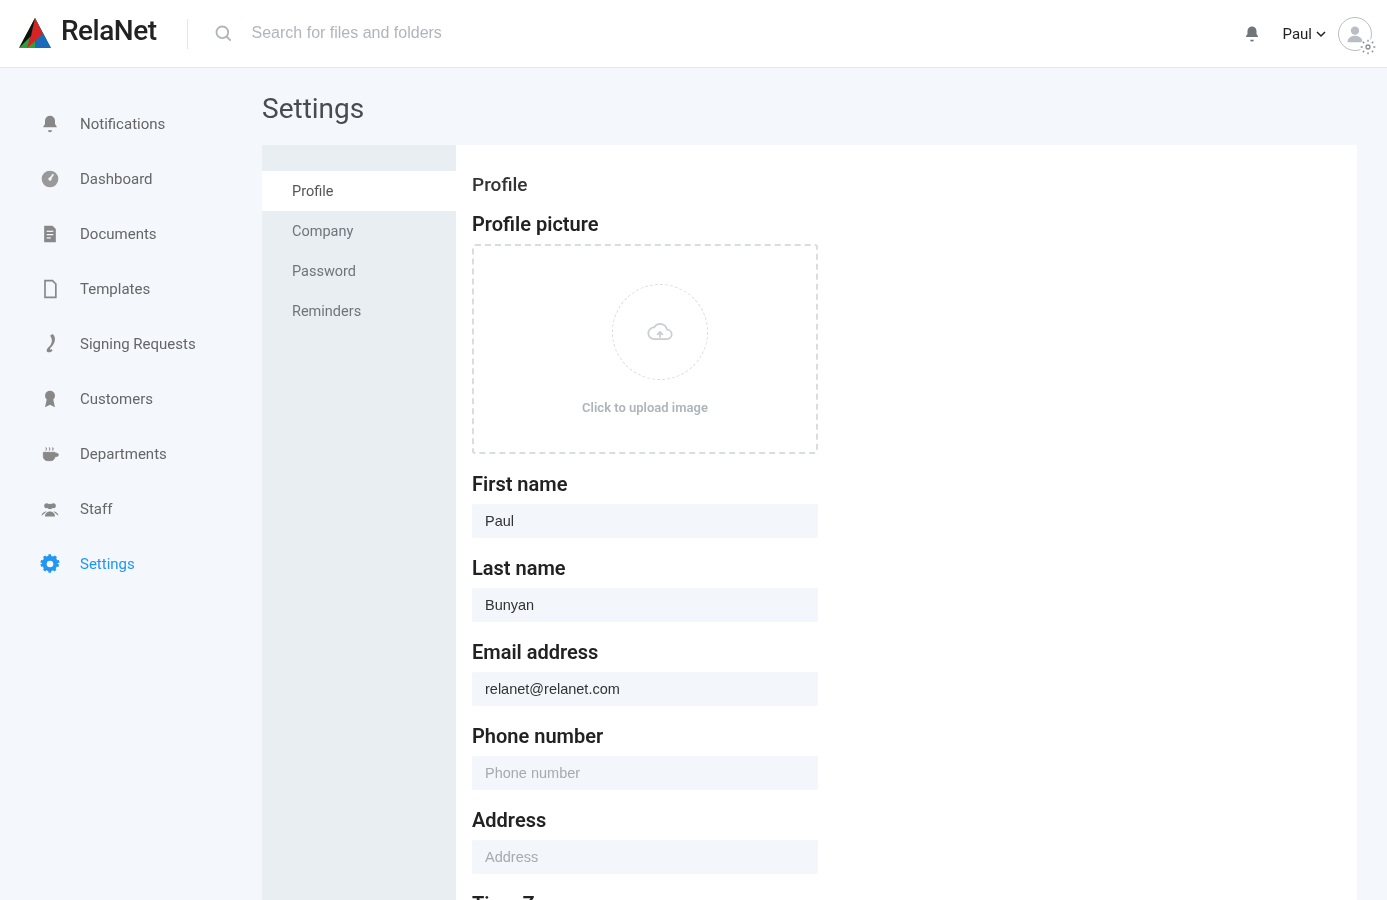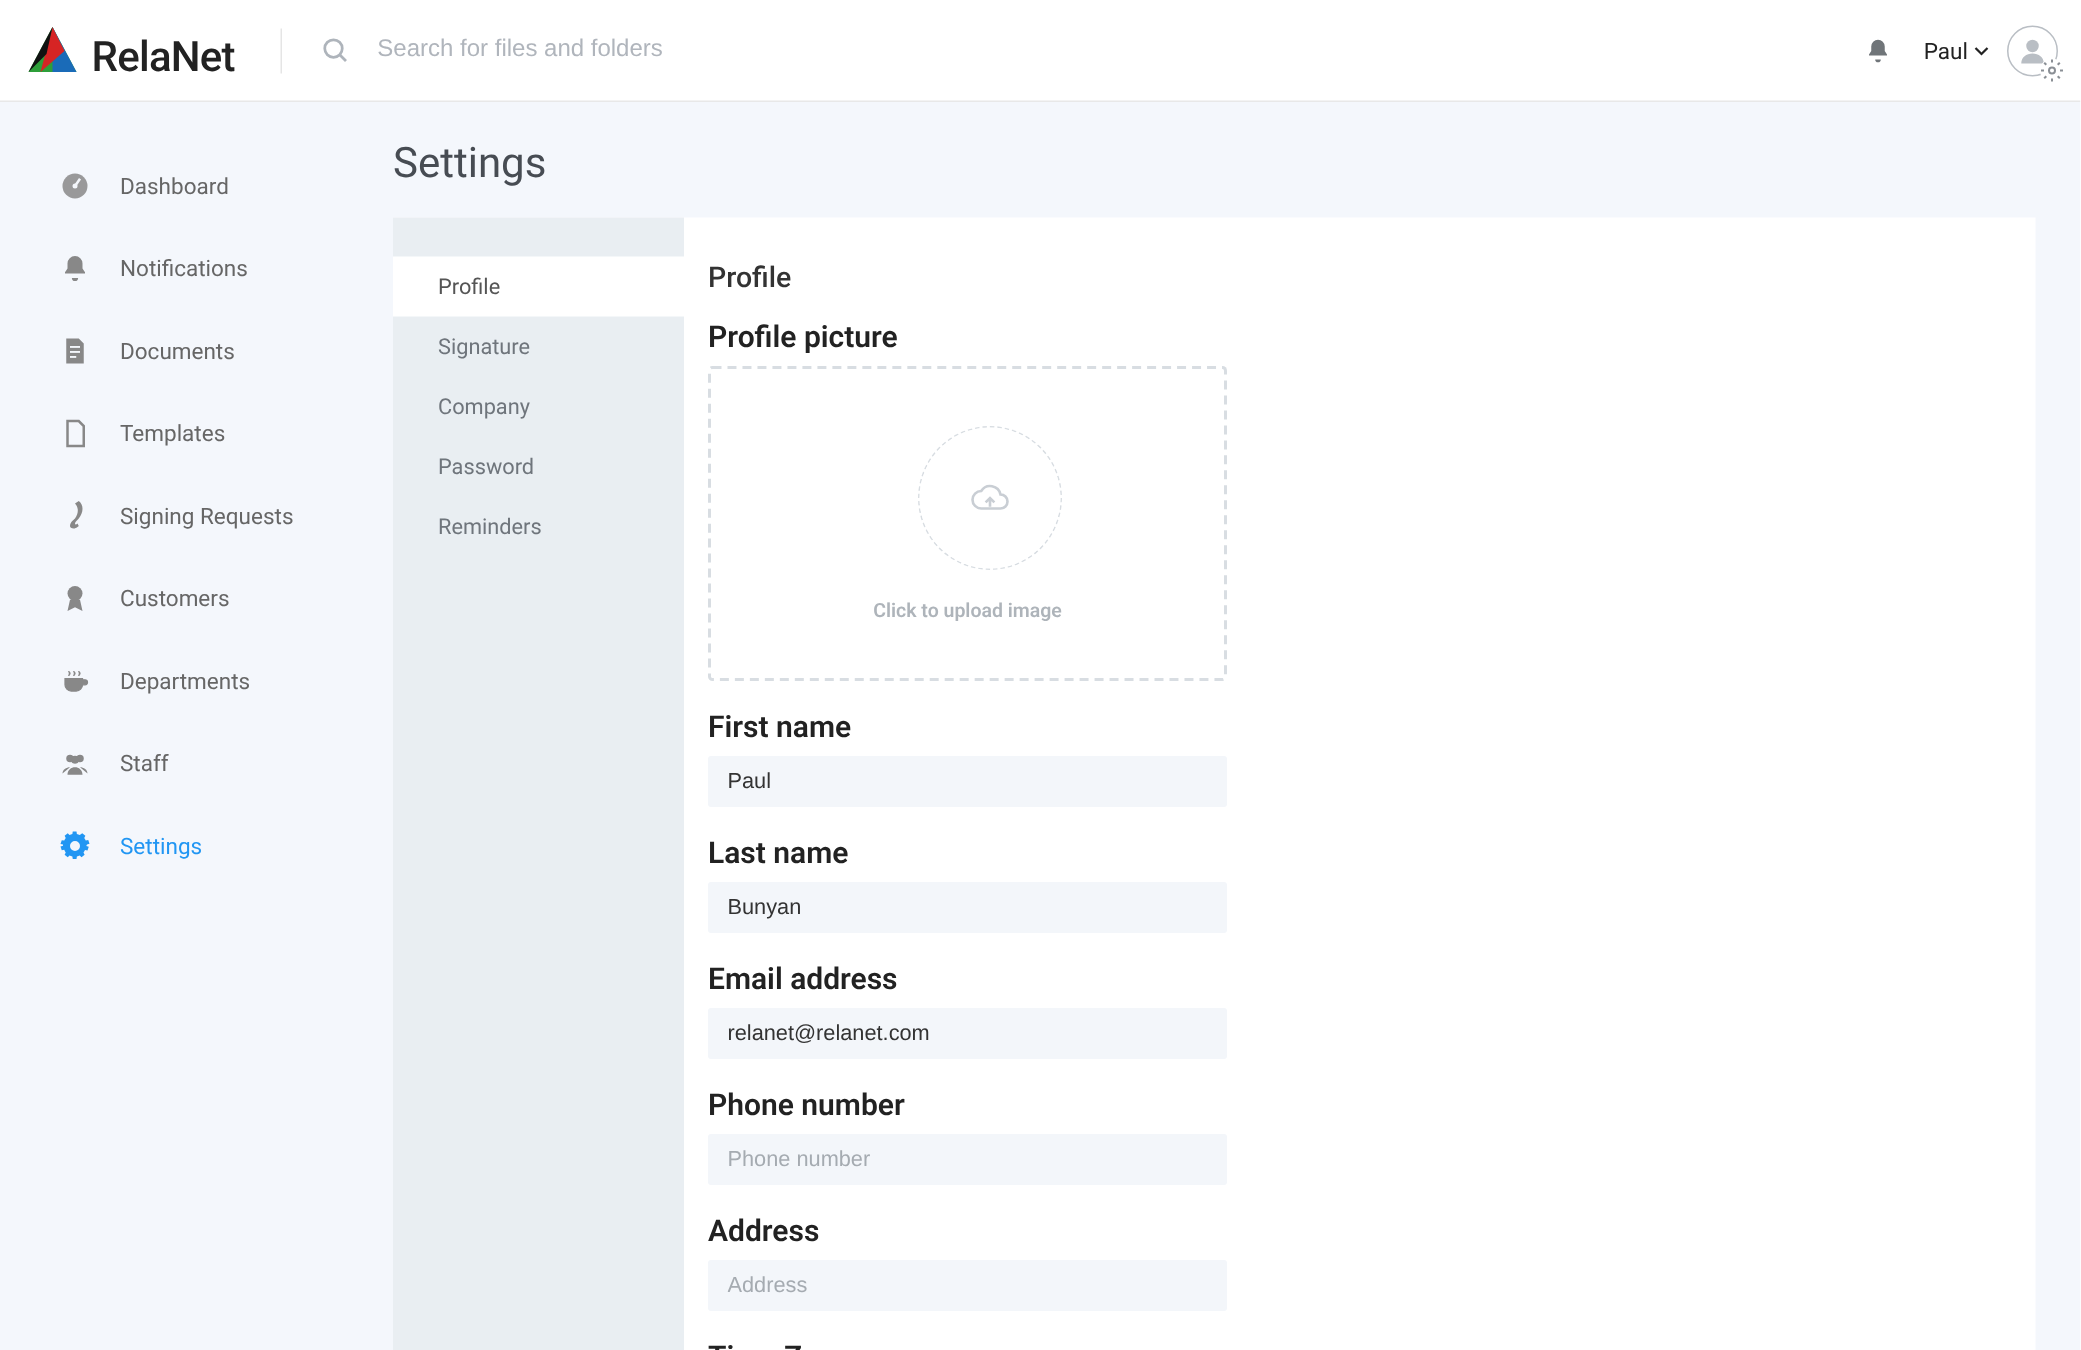--- a/index.html
+++ b/index.html
@@ -1,18 +1,18 @@
 <!DOCTYPE html>
 <html><head>
 <meta charset="utf-8">
 <style>
 *{box-sizing:border-box;margin:0;padding:0}
 body{font-family:-apple-system,BlinkMacSystemFont,"Segoe UI",Roboto,"Helvetica Neue",Arial,sans-serif;font-size:15px;color:#333;background:#fff;width:1387px;height:900px;overflow:hidden}
 .header{height:68px;border-bottom:1px solid #e8e8e8;display:flex;align-items:center;padding:0 15px;background:#fff;position:relative}
-.logo-wrap{display:flex;align-items:flex-end;margin-right:22px}
+.logo-wrap{display:flex;align-items:flex-start;margin-right:22px}
 .logo-svg{width:40px;height:40px}
 .logo-text{font-size:28px;font-weight:500;color:#222;margin-left:6px;letter-spacing:-0.5px}
 .vsep{width:1px;height:30px;background:#e5e5e5;margin:0 8px}
 .search-wrap{display:flex;align-items:flex-start;flex:1}
 .search-icon{width:20px;height:20px;margin:0 18px;color:#aeb4bb}
 .search-input{border:none;outline:none;font-size:16px;color:#333;width:400px;background:transparent}
 .search-input::placeholder{color:#b0b5bc}
 .header-right{display:flex;align-items:center;gap:22px}
 .bell-icon{color:#707579}
 .user-menu{display:flex;align-items:center;gap:4px;cursor:pointer;font-size:15px;color:#222}
@@ -88,31 +88,31 @@
       </div>
     </div>
   </div>
 </div>
 
 <div class="body-wrap">
 
   <div class="sidebar">
     <div class="nav-item">
       <svg class="nav-icon" viewBox="0 0 24 24" fill="currentColor">
+          <path d="M12 2a6 6 0 00-6 6v4l-2 3v1h16v-1l-2-3V8a6 6 0 00-6-6zm0 20a2.5 2.5 0 002.5-2.5h-5A2.5 2.5 0 0012 22z"></path>
+        </svg>
+      <span>Notifications</span>
+    </div>
+    <div class="nav-item">
+      <svg class="nav-icon" viewBox="0 0 24 24" fill="currentColor">
           <circle cx="12" cy="12" r="10" opacity="0.85"></circle>
           <circle cx="12" cy="12" r="2" fill="#f4f7fc"></circle>
           <rect x="11" y="5" width="2" height="6" fill="#f4f7fc" transform="rotate(35 12 12)"></rect>
         </svg>
       <span>Dashboard</span>
-    </div>
-    <div class="nav-item">
-      <svg class="nav-icon" viewBox="0 0 24 24" fill="currentColor">
-          <path d="M12 2a6 6 0 00-6 6v4l-2 3v1h16v-1l-2-3V8a6 6 0 00-6-6zm0 20a2.5 2.5 0 002.5-2.5h-5A2.5 2.5 0 0012 22z"></path>
-        </svg>
-      <span>Notifications</span>
     </div>
     <div class="nav-item">
       <svg class="nav-icon" viewBox="0 0 24 24" fill="currentColor">
           <path d="M5 2h10l4 4v16H5z"></path>
           <rect x="8" y="8" width="8" height="1.5" fill="#f4f7fc"></rect>
           <rect x="8" y="12" width="8" height="1.5" fill="#f4f7fc"></rect>
           <rect x="8" y="16" width="5" height="1.5" fill="#f4f7fc"></rect>
         </svg>
       <span>Documents</span>
     </div>
@@ -156,21 +156,20 @@
         </svg>
       <span>Settings</span>
     </div>
   </div>
 
   <div class="main">
     <div class="page-title">Settings</div>
     <div class="content-card">
       <div class="settings-tabs">
         <div class="set-tab active">Profile</div>
-        <div class="set-tab">Signature</div>
         <div class="set-tab">Company</div>
         <div class="set-tab">Password</div>
         <div class="set-tab">Reminders</div>
       </div>
 
       <div class="profile-pane">
         <div class="section-head">Profile</div>
 
         <div class="form-group">
           <label class="form-label">Profile picture</label>

